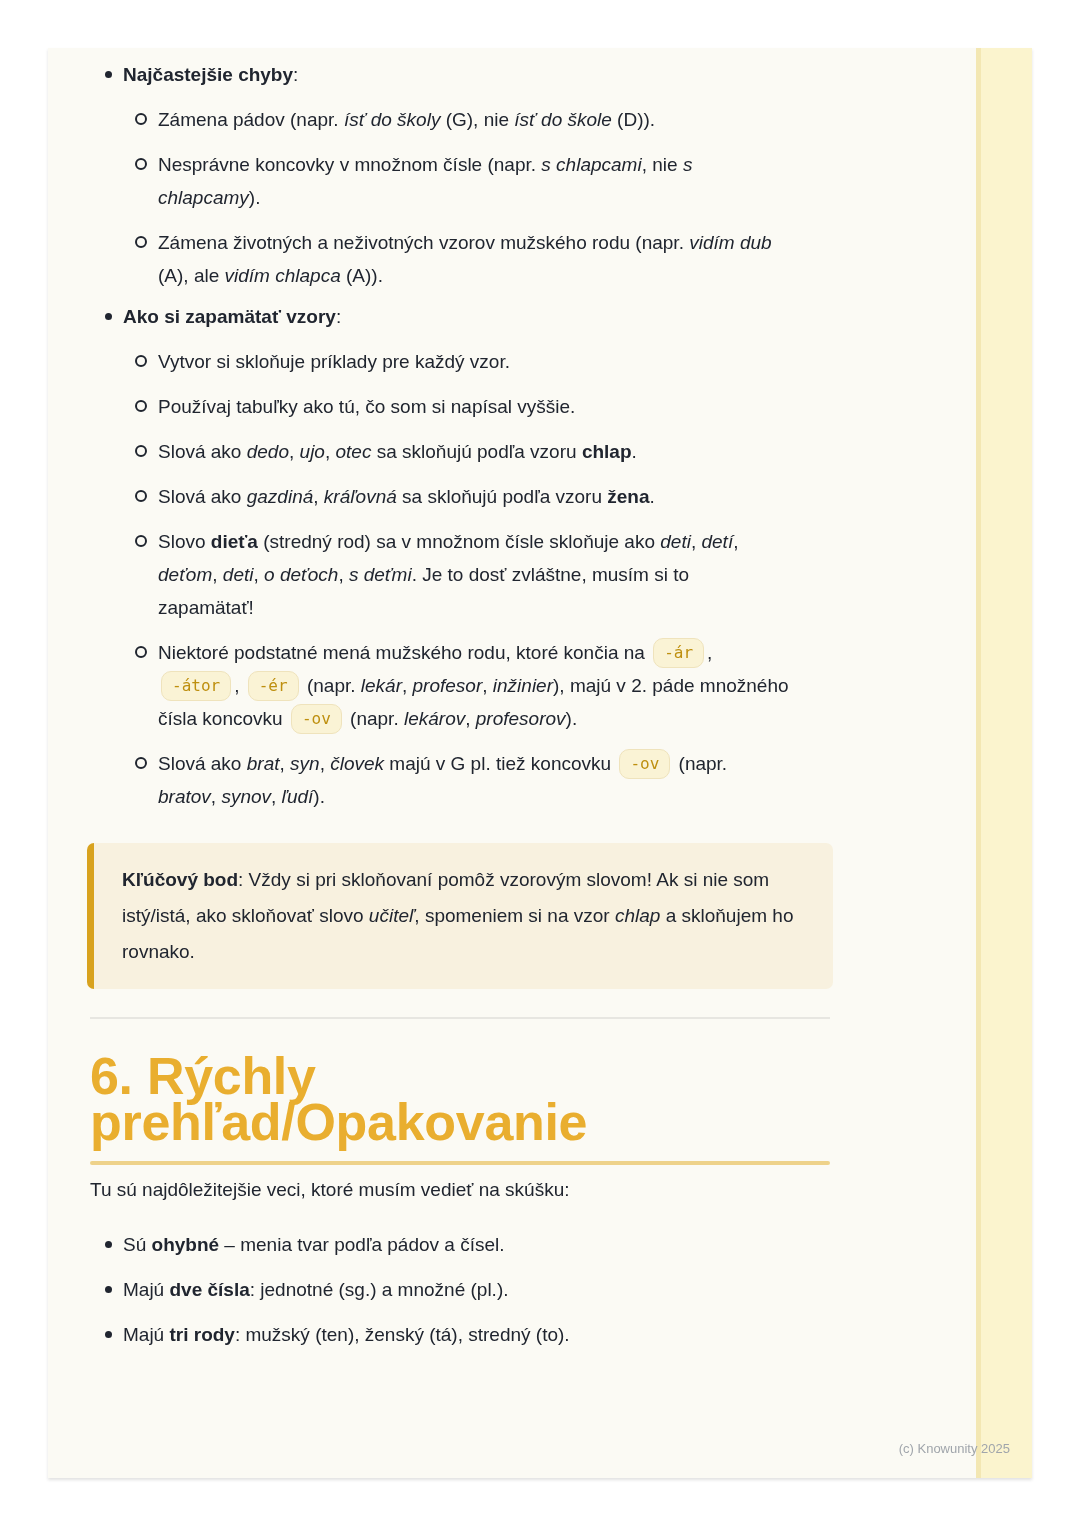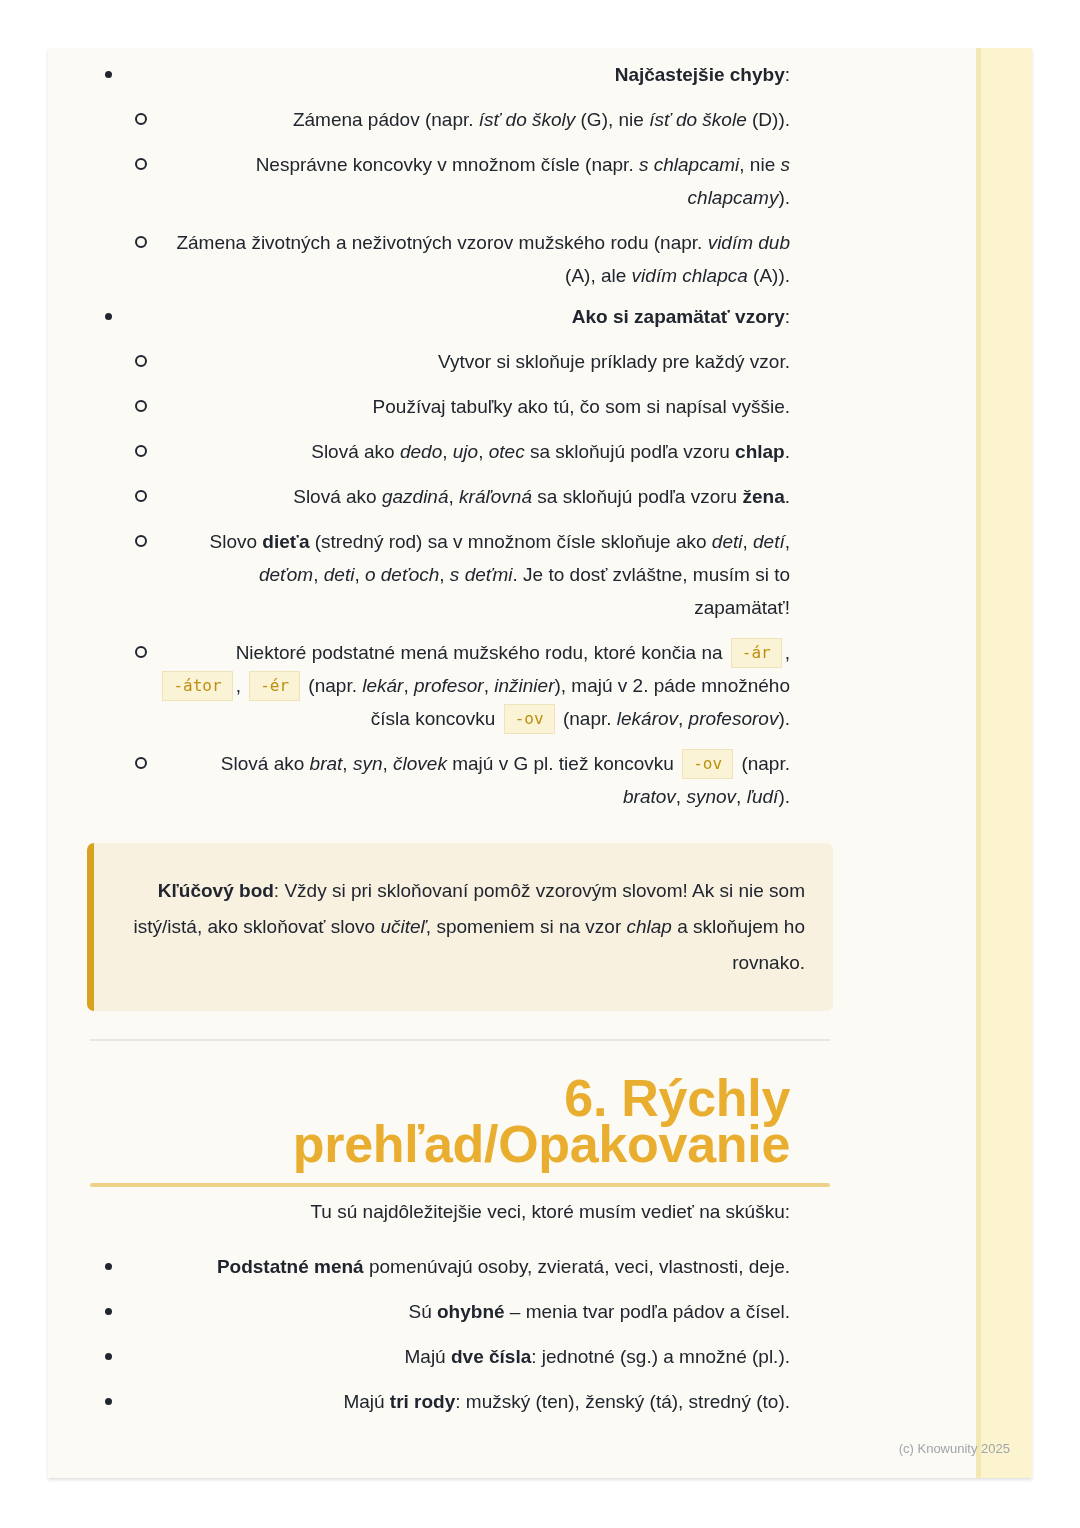--- a/index.html
+++ b/index.html
@@ -23,21 +23,20 @@
     width: 56px;
     background: var(--stripe, #fbf4ce);
     border-left: 5px solid var(--stripe_edge, #f3e7b3);
   }
   .content {
     position: absolute;
     top: 10px; left: 42px;
     width: 700px;
     font-size: 19px;
     line-height: 33px;
-    text-align: right;
   }
   ul { list-style: none; }
   .top-item { margin-bottom: 8px; }
   .row { display: flex; }
   .dot {
     flex: 0 0 7px;
     width: 7px; height: 7px;
     border-radius: 50%;
     background: var(--text, #20252f);
     margin: 13px 11px 0 15px;
@@ -57,33 +56,33 @@
   .seg-bold { font-weight: 700; }
   .seg-italic { font-style: italic; }
   .seg-code {
     display: inline-block;
     font-family: "DejaVu Sans Mono", monospace;
     font-size: 16px;
     line-height: 22px;
     color: var(--badge_text, #be8f0f);
     background: var(--badge_bg, #faf3d5);
     border: 1px solid var(--badge_border, #efe3bc);
-    border-radius: 0;
+    border-radius: 10px;
     padding: 3px 10px;
     margin: 0 3px;
     position: relative;
     top: -1px;
   }
   .callout {
     margin: 30px 0 0 -3px;
     width: 746px;
     background: var(--callout_bg, #f8f1df);
     border-left: 7px solid var(--callout_border, #d8a21e);
     border-radius: 7px;
-    padding: 30px 28px;
+    padding: 19px 28px;
     line-height: 36px;
   }
   .divider {
     margin-top: 28px;
     width: 740px;
     height: 2px;
     background: var(--divider, #e7e6e1);
   }
   .heading {
     margin-top: 34px;
@@ -186,24 +185,20 @@
     <div class="divider"></div>
 
     <h2 class="heading">6. Rýchly prehľad/Opakovanie</h2>
     <div class="heading-rule"></div>
 
     <p class="intro">Tu sú najdôležitejšie veci, ktoré musím vedieť na skúšku:</p>
 
     <ul class="sumlist">
         <li class="sum-item">
           <span class="dot"></span>
-          <div class="txt"><span class="seg-bold">Podstatné mená</span><span class="seg-plain"> pomenúvajú osoby, zvieratá, veci, vlastnosti, deje.</span></div>
-        </li>
-        <li class="sum-item">
-          <span class="dot"></span>
           <div class="txt"><span class="seg-plain">Sú </span><span class="seg-bold">ohybné</span><span class="seg-plain"> – menia tvar podľa pádov a čísel.</span></div>
         </li>
         <li class="sum-item">
           <span class="dot"></span>
           <div class="txt"><span class="seg-plain">Majú </span><span class="seg-bold">dve čísla</span><span class="seg-plain">: jednotné (sg.) a množné (pl.).</span></div>
         </li>
         <li class="sum-item">
           <span class="dot"></span>
           <div class="txt"><span class="seg-plain">Majú </span><span class="seg-bold">tri rody</span><span class="seg-plain">: mužský (ten), ženský (tá), stredný (to).</span></div>
         </li>

